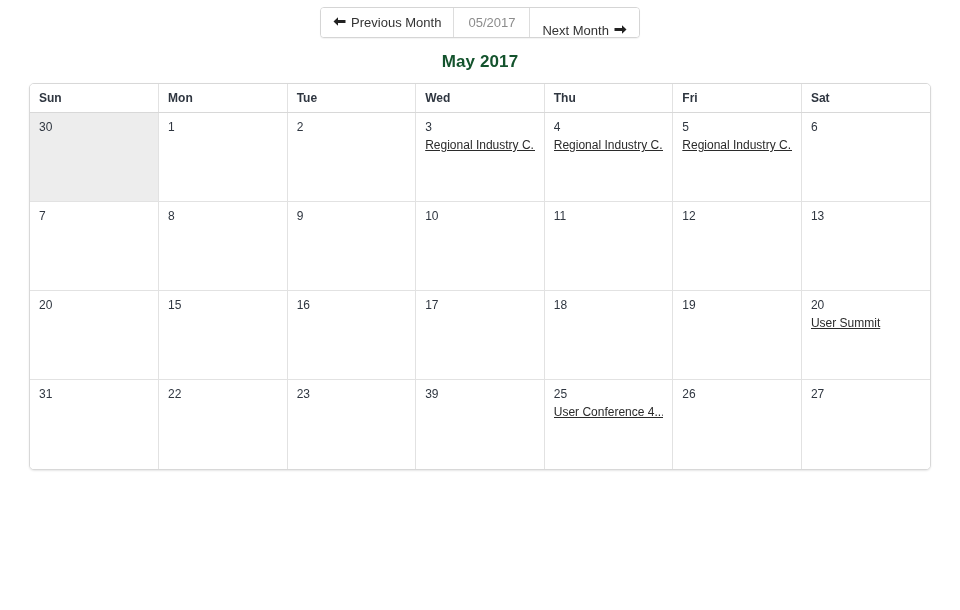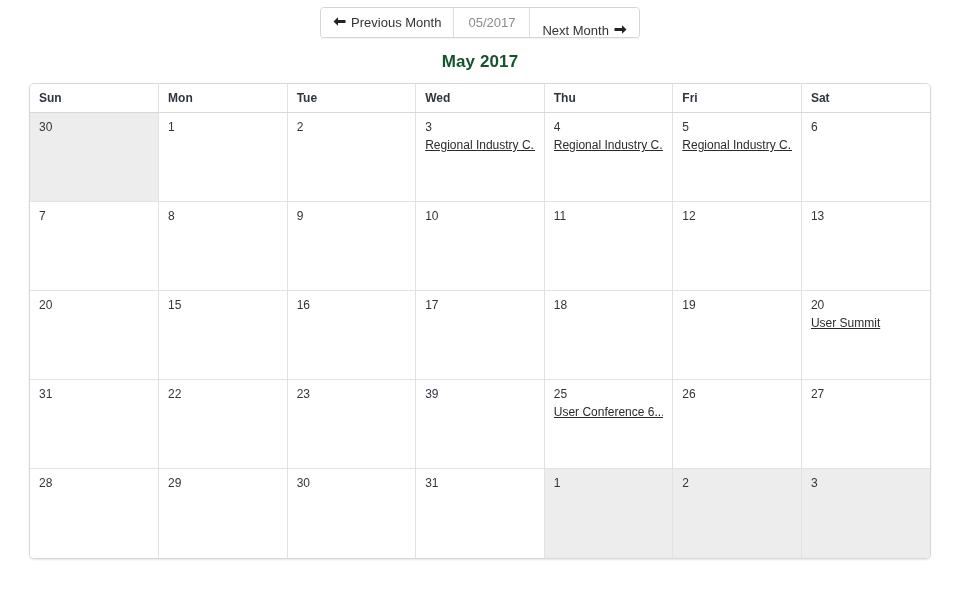--- a/index.html
+++ b/index.html
@@ -275,49 +275,26 @@
               <span class="day-num">22</span>
             </td>
             <td>
               <span class="day-num">23</span>
             </td>
             <td>
               <span class="day-num">39</span>
             </td>
             <td>
               <span class="day-num">25</span>
-              <span class="event">User Conference 6...</span>
+              <span class="event">User Conference 4...</span>
             </td>
             <td>
               <span class="day-num">26</span>
             </td>
             <td>
               <span class="day-num">27</span>
-            </td>
-          </tr>
-          <tr>
-            <td>
-              <span class="day-num">28</span>
-            </td>
-            <td>
-              <span class="day-num">29</span>
-            </td>
-            <td>
-              <span class="day-num">30</span>
-            </td>
-            <td>
-              <span class="day-num">31</span>
-            </td>
-            <td class="other-month">
-              <span class="day-num">1</span>
-            </td>
-            <td class="other-month">
-              <span class="day-num">2</span>
-            </td>
-            <td class="other-month">
-              <span class="day-num">3</span>
             </td>
           </tr>
         </tbody>
     </table>
   </div>
 
 </div>
 
 </body></html>

